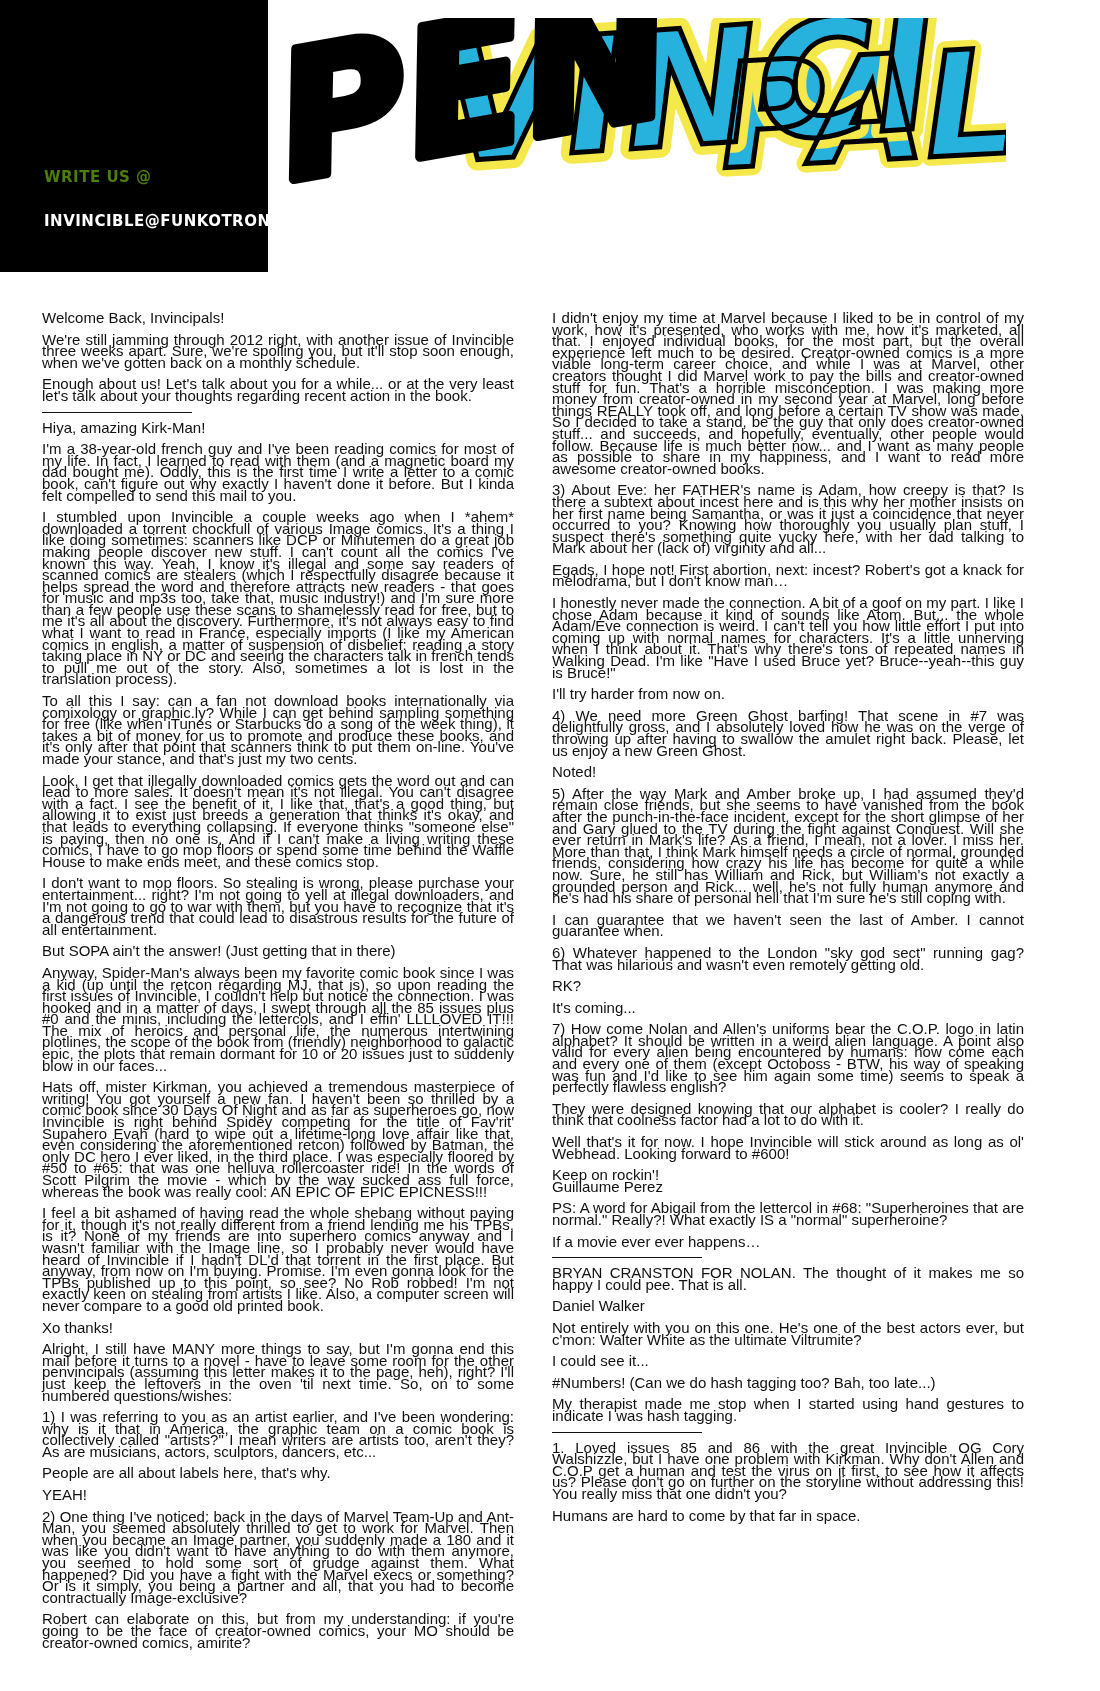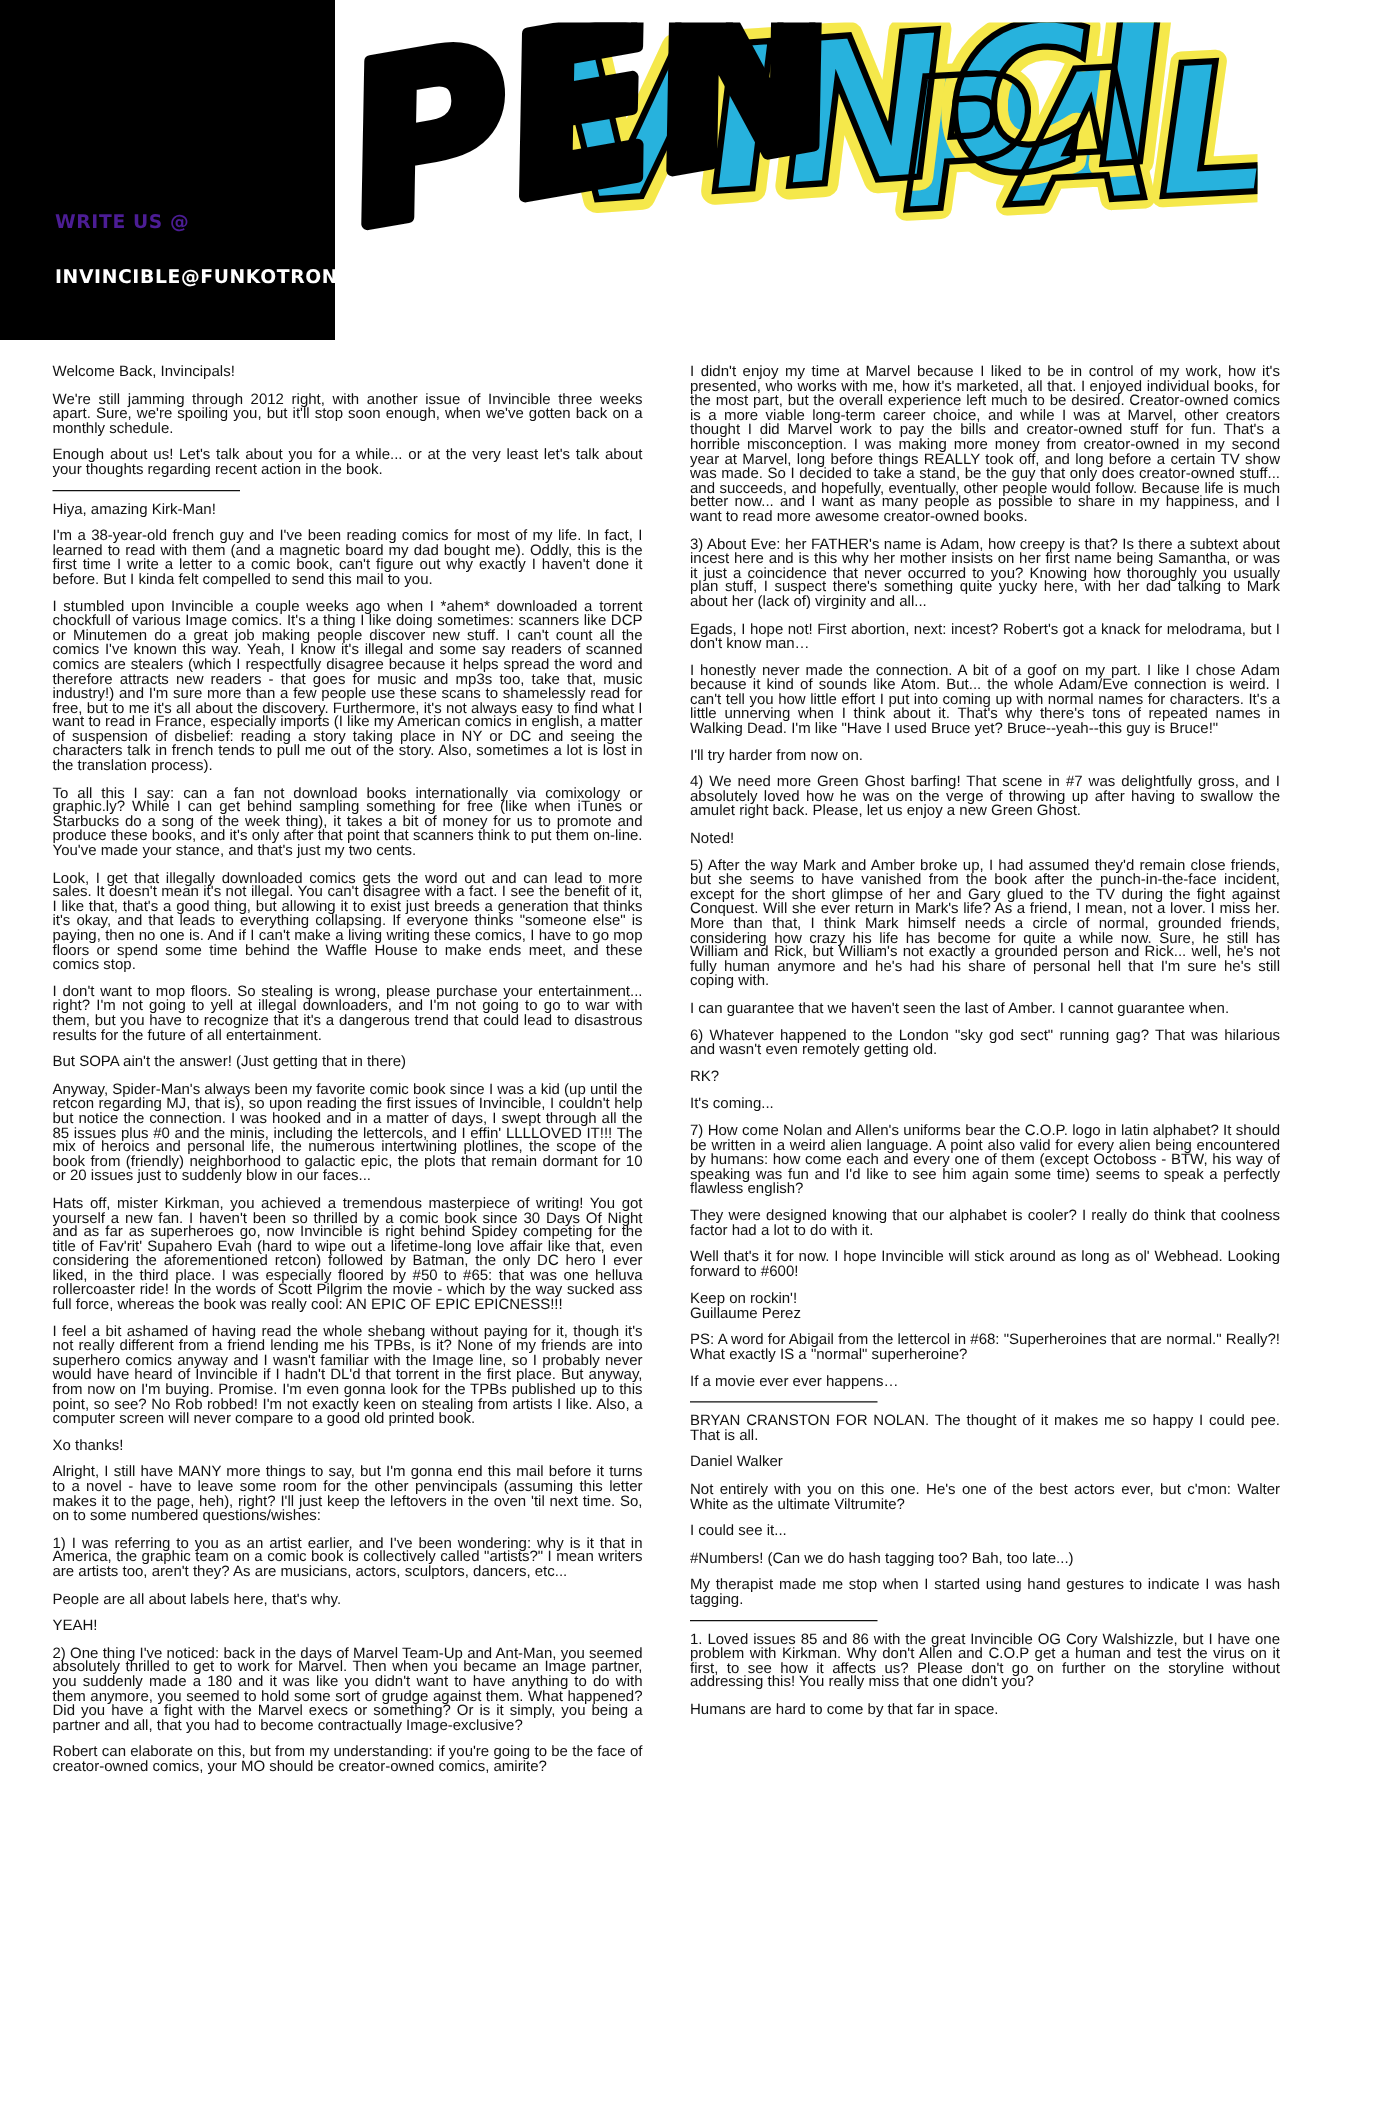--- a/index.html
+++ b/index.html
@@ -28,21 +28,21 @@
     left: 0;
     top: 0;
     width: 268px;
     height: 272px;
     background: #000000;
   }
   .write-us {
     position: absolute;
     left: 44px;
     top: 168px;
-    color: #4c1d95;
+    color: #4d7c0f;
     font-family: "DejaVu Sans", sans-serif;
     font-weight: bold;
     font-size: 15px;
     letter-spacing: 0.5px;
   }
   .write-email {
     position: absolute;
     left: 44px;
     top: 212px;
     color: #ffffff;
@@ -70,24 +70,25 @@
     top: 292px;
     width: 1100px;
     height: 1399px;
     box-sizing: border-box;
     padding: 0 42px 0 42px;
     display: flex;
     gap: 38px;
   }
   .col {
     width: 472px;
-    font-size: 12px;
+    font-size: 15px;
     line-height: 11.6px;
     color: #111;
     text-align: justify;
+    margin-top: 20px;
   }
   .col p {
     margin: 0 0 10px 0;
   }
   .rule {
     border: none;
     border-top: 1px solid #111;
     width: 150px;
     margin: 4px 0 9px 0;
   }

